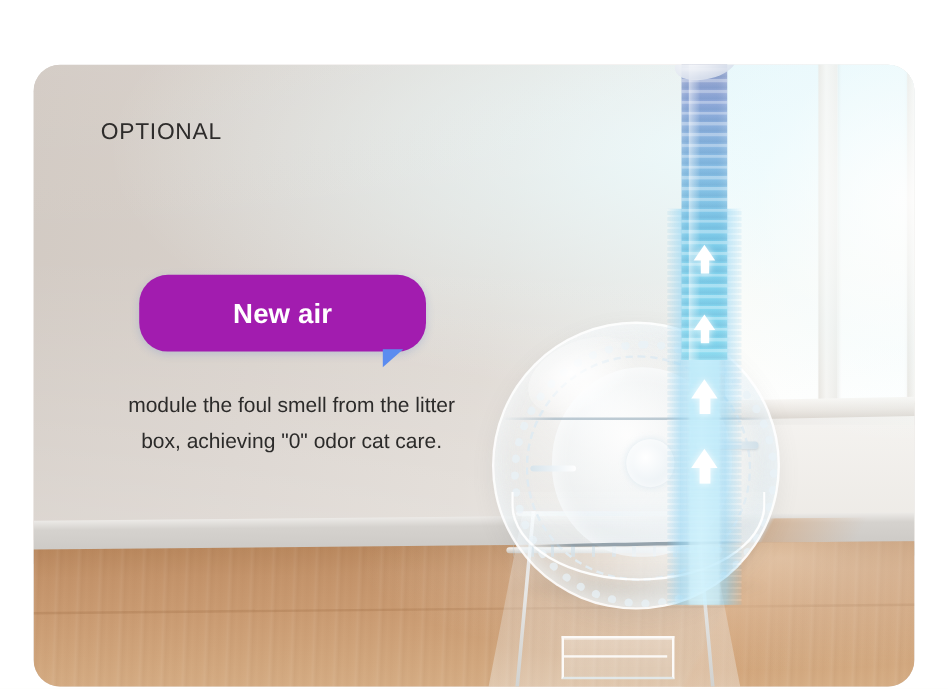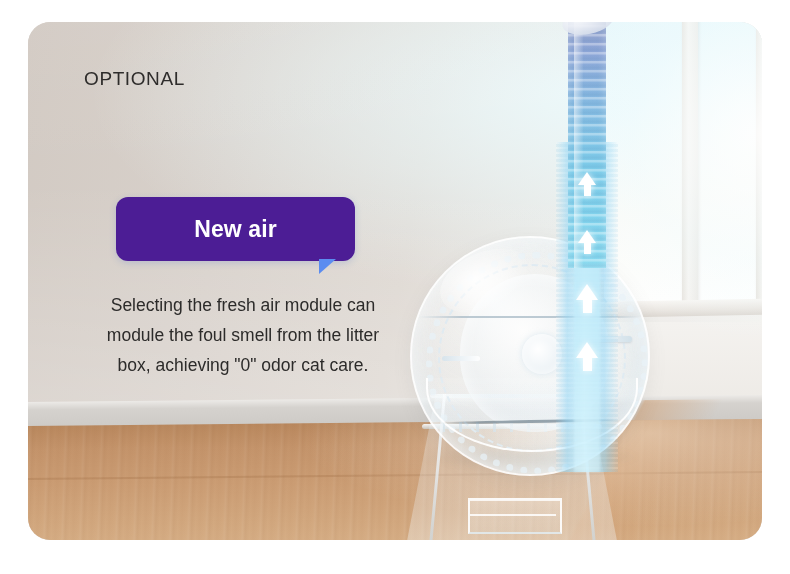--- a/index.html
+++ b/index.html
@@ -13,20 +13,21 @@
     overflow: hidden;
     font-family: "Liberation Sans", sans-serif;
   }
 
   
   #page {
     position: relative;
     width: 790px;
     height: 514px;
     background: #ffffff;
+    margin-top: 32px;
   }
 
   
   #photo-card {
     position: absolute;
     left: 28px;
     top: 22px;
     width: 734px;
     height: 518px;
     border-radius: 22px;
@@ -387,22 +388,22 @@
     font-weight: 400;
     white-space: nowrap;
   }
 
   .bubble {
     position: absolute;
     left: 88px;
     top: 175px;
     width: 239px;
     height: 64px;
-    background: #4c1d95;
-    border-radius: 12px;
+    background: #a21caf;
+    border-radius: 24px;
     display: flex;
     align-items: center;
     justify-content: center;
     box-shadow: 0 2px 7px rgba(70,110,200,0.22);
   }
   .bubble-text {
     color: #ffffff;
     font-weight: bold;
     font-size: 23px;
     line-height: 26px;
@@ -513,19 +514,18 @@
     <div class="optional-label">OPTIONAL</div>
 
     <div class="bubble">
       <div class="bubble-text">
         <span>New air</span><br>
       </div>
       <div class="bubble-tail"></div>
     </div>
 
     <div class="body-copy">
-      <span class="line l1">Selecting the fresh air module can</span>
       <span class="line l2">module the foul smell from the litter</span>
       <span class="line l3">box, achieving "0" odor cat care.</span>
     </div>
 
   </div>
 </div>
 
 </body></html>

